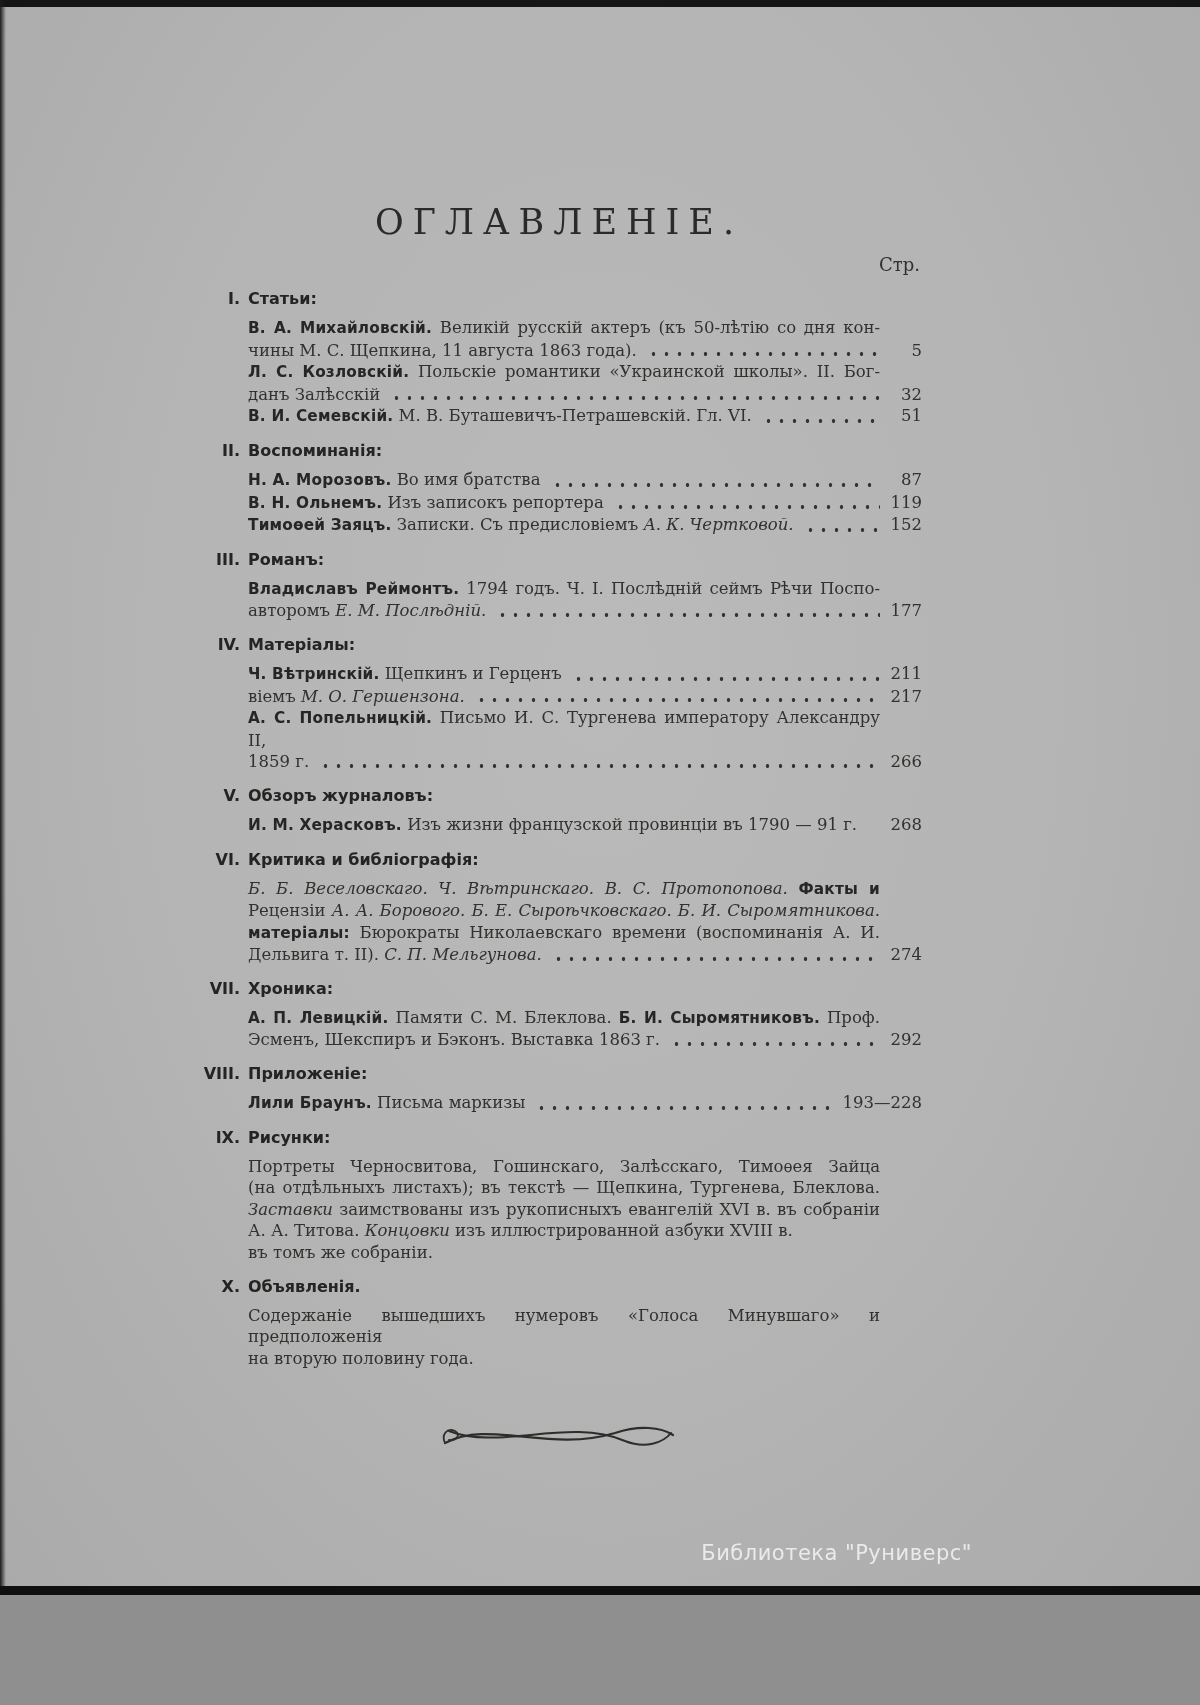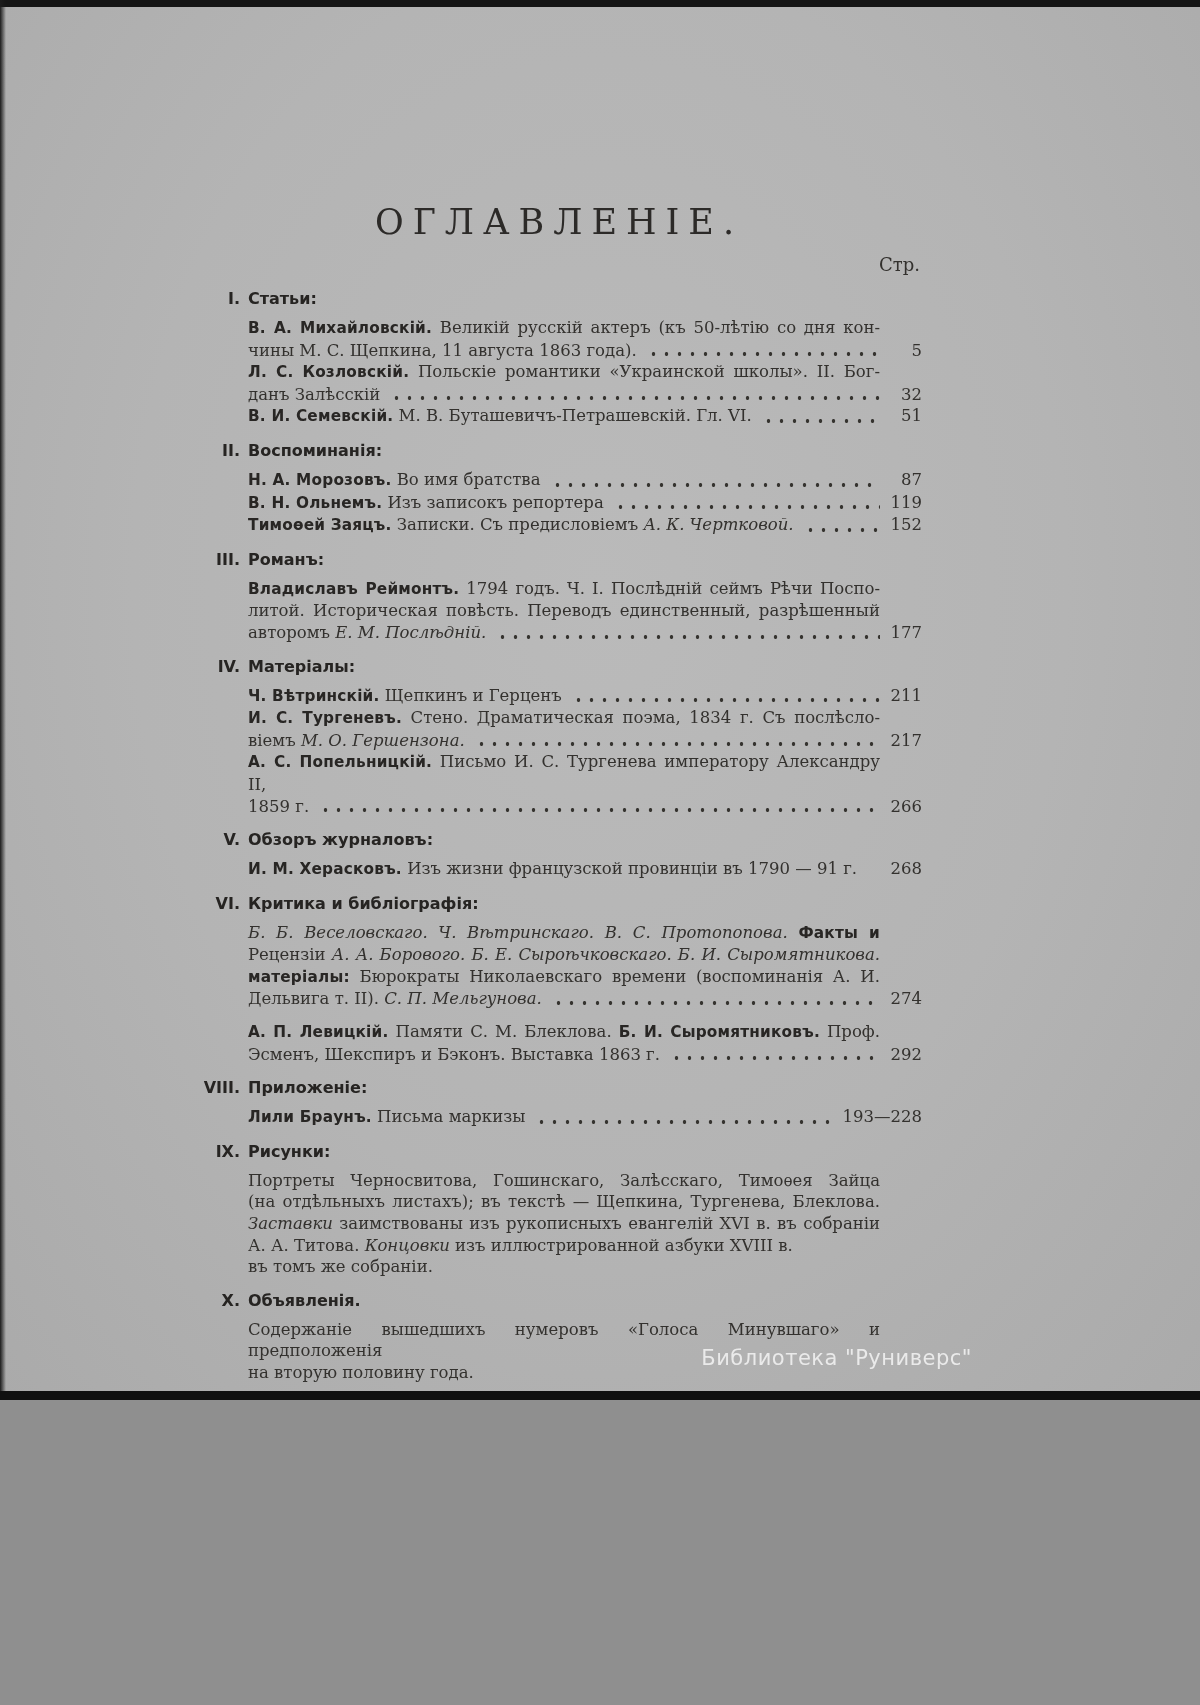--- a/index.html
+++ b/index.html
@@ -1,18 +1,18 @@
 <!DOCTYPE html>
 <html><head>
 <meta charset="utf-8">
 <style>
   html, body { margin: 0; padding: 0; background: #8f8f8f; }
   .scan {
     position: relative;
-    width: 1200px; height: 1400px;
+    width: 1200px; height: 1595px;
     background: radial-gradient(ellipse at 50% 42%, #bababa 0%, #b4b4b4 55%, #aaaaaa 100%);
     font-family: "DejaVu Serif", serif;
     color: #33312e;
     overflow: hidden;
   }
   .edge-top    { position: absolute; top: 0; left: 0; right: 0; height: 7px; background: #151515; }
   .edge-left   { position: absolute; top: 0; left: 0; bottom: 0; width: 6px;
                  background: linear-gradient(90deg, #1c1c1c, rgba(60,60,60,0)); }
   .edge-bottom { position: absolute; left: 0; right: 0; bottom: 0; height: 9px; background: #101010; }
 
@@ -122,40 +122,34 @@
               <span class="pagenum">152</span>
             </div>
           </div>
         </section>
         <section class="section">
           <div class="heading"><span class="roman">III.</span><span class="htitle">Романъ:</span></div>
           <div class="lines">
             <div class="line justify">
               <span class="line-text"><span class="seg-b">Владиславъ Реймонтъ.</span><span class="seg-t"> 1794 годъ. Ч. I. Послѣдній сеймъ Рѣчи Поспо-</span></span>
             </div>
-            <div class="line justify">
-              <span class="line-text"><span class="seg-t">литой. Историческая повѣсть. Переводъ единственный, разрѣшенный</span></span>
-            </div>
             <div class="line">
               <span class="line-text"><span class="seg-t">авторомъ </span><span class="seg-i">Е. М. Послѣдній.</span></span>
               <span class="leader"></span>
               <span class="pagenum">177</span>
             </div>
           </div>
         </section>
         <section class="section">
           <div class="heading"><span class="roman">IV.</span><span class="htitle">Матеріалы:</span></div>
           <div class="lines">
             <div class="line">
               <span class="line-text"><span class="seg-b">Ч. Вѣтринскій.</span><span class="seg-t"> Щепкинъ и Герценъ</span></span>
               <span class="leader"></span>
               <span class="pagenum">211</span>
-            </div>
-            <div class="line justify">
-              <span class="line-text"><span class="seg-b">И. С. Тургеневъ.</span><span class="seg-t"> Стено. Драматическая поэма, 1834 г. Съ послѣсло-</span></span>
             </div>
             <div class="line">
               <span class="line-text"><span class="seg-t">віемъ </span><span class="seg-i">М. О. Гершензона.</span></span>
               <span class="leader"></span>
               <span class="pagenum">217</span>
             </div>
             <div class="line justify">
               <span class="line-text"><span class="seg-b">А. С. Попельницкій.</span><span class="seg-t"> Письмо И. С. Тургенева императору Александру II,</span></span>
             </div>
             <div class="line">
@@ -187,20 +181,21 @@
               <span class="line-text"><span class="seg-b">матеріалы:</span><span class="seg-t"> Бюрократы Николаевскаго времени (воспоминанія А. И.</span></span>
             </div>
             <div class="line">
               <span class="line-text"><span class="seg-t">Дельвига т. II). </span><span class="seg-i">С. П. Мельгунова.</span></span>
               <span class="leader"></span>
               <span class="pagenum">274</span>
             </div>
           </div>
         </section>
         <section class="section">
+          <div class="heading"><span class="roman">VII.</span><span class="htitle">Хроника:</span></div>
           <div class="lines">
             <div class="line justify">
               <span class="line-text"><span class="seg-b">А. П. Левицкій.</span><span class="seg-t"> Памяти С. М. Блеклова. </span><span class="seg-b">Б. И. Сыромятниковъ.</span><span class="seg-t"> Проф.</span></span>
             </div>
             <div class="line">
               <span class="line-text"><span class="seg-t">Эсменъ, Шекспиръ и Бэконъ. Выставка 1863 г.</span></span>
               <span class="leader"></span>
               <span class="pagenum">292</span>
             </div>
           </div>

